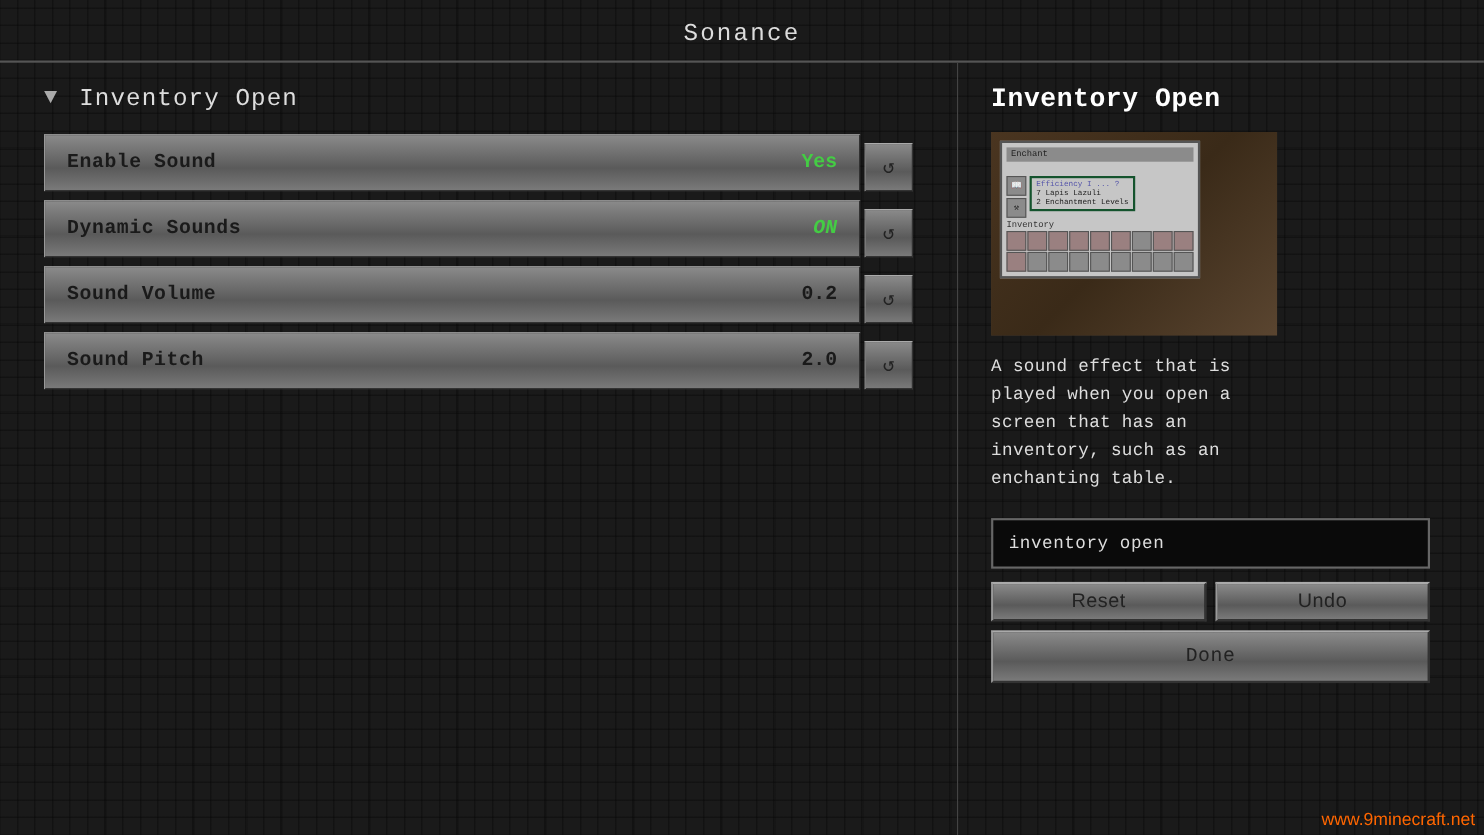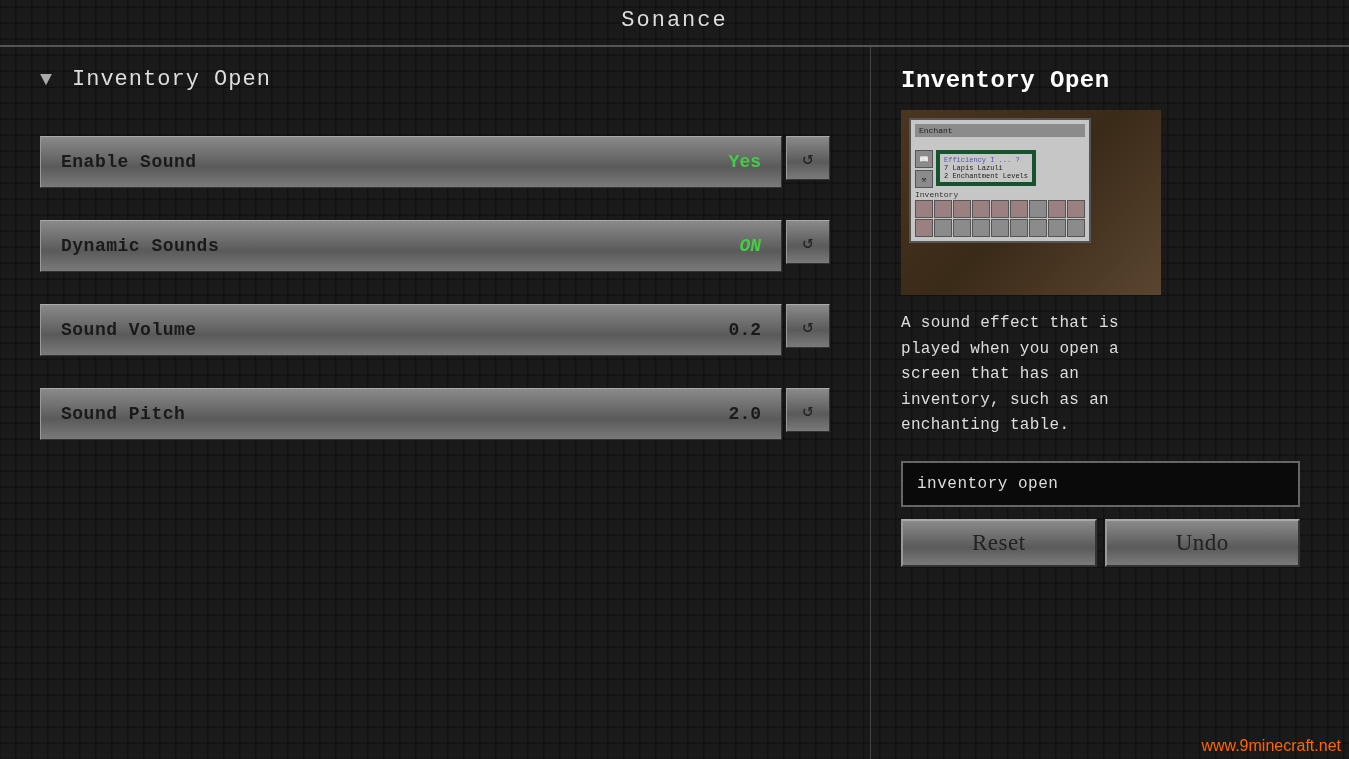--- a/index.html
+++ b/index.html
@@ -51,21 +51,21 @@
       pointer-events: none;
     }
 
     .container {
       position: relative;
       width: 1349px;
       height: 759px;
       display: flex;
       flex-direction: column;
       align-items: center;
-      padding-top: 0;
+      padding-top: 10px;
     }
 
     
     .title-bar {
       width: 100%;
       display: flex;
       justify-content: center;
       align-items: center;
       padding: 8px 0 12px 0;
       border-bottom: 2px solid #555;
@@ -113,23 +113,22 @@
 
     
     .settings-list {
       display: flex;
       flex-direction: column;
       gap: 8px;
     }
 
     .setting-row {
       display: flex;
-      align-items: flex-start;
+      align-items: flex-end;
       gap: 4px;
-      margin-top: 24px;
     }
 
     .setting-bar {
       flex: 1;
       background: linear-gradient(180deg, #8a8a8a 0%, #6a6a6a 40%, #5a5a5a 60%, #7a7a7a 100%);
       border: 1px solid #333;
       border-top-color: #aaa;
       border-left-color: #999;
       height: 52px;
       display: flex;
@@ -228,21 +227,21 @@
       background: #8b8b8b;
       border: 1px solid #555;
       display: flex;
       align-items: center;
       justify-content: center;
       font-size: 8px;
     }
 
     .enchant-tooltip {
       background: #c6c6c6;
-      border: 4px solid #14532d;
+      border: 2px solid #14532d;
       padding: 2px 4px;
       font-size: 7px;
       color: #222;
     }
 
     .enchant-tooltip-title {
       color: #5555aa;
       font-size: 7px;
     }
 
@@ -301,28 +300,28 @@
 
     
     .button-row {
       display: flex;
       gap: 8px;
       margin-bottom: 8px;
     }
 
     .btn-reset, .btn-undo {
       flex: 1;
-      height: 48px;
+      height: 36px;
       background: linear-gradient(180deg, #8a8a8a 0%, #6a6a6a 40%, #5a5a5a 60%, #7a7a7a 100%);
       border: 2px solid #333;
       border-top-color: #aaa;
       border-left-color: #999;
       color: #222;
-      font-size: 23px;
-      font-family: Liberation Serif, serif;
+      font-size: 18px;
+      font-family: Liberation Sans, sans-serif;
       cursor: pointer;
       display: flex;
       align-items: center;
       justify-content: center;
       letter-spacing: 0.5px;
     }
 
     .btn-done {
       width: 100%;
       height: 48px;
@@ -463,18 +462,19 @@
       
       <input class="sound-name-field" type="text" value="inventory open" style="">
 
       
       <div class="button-row">
         <button class="btn-reset">Reset</button>
         <button class="btn-undo">Undo</button>
       </div>
 
       
+      <button class="btn-done">Done</button>
 
     </div>
   </div>
 
   <div class="watermark">www.9minecraft.net</div>
 </div>
 
 </body></html>

